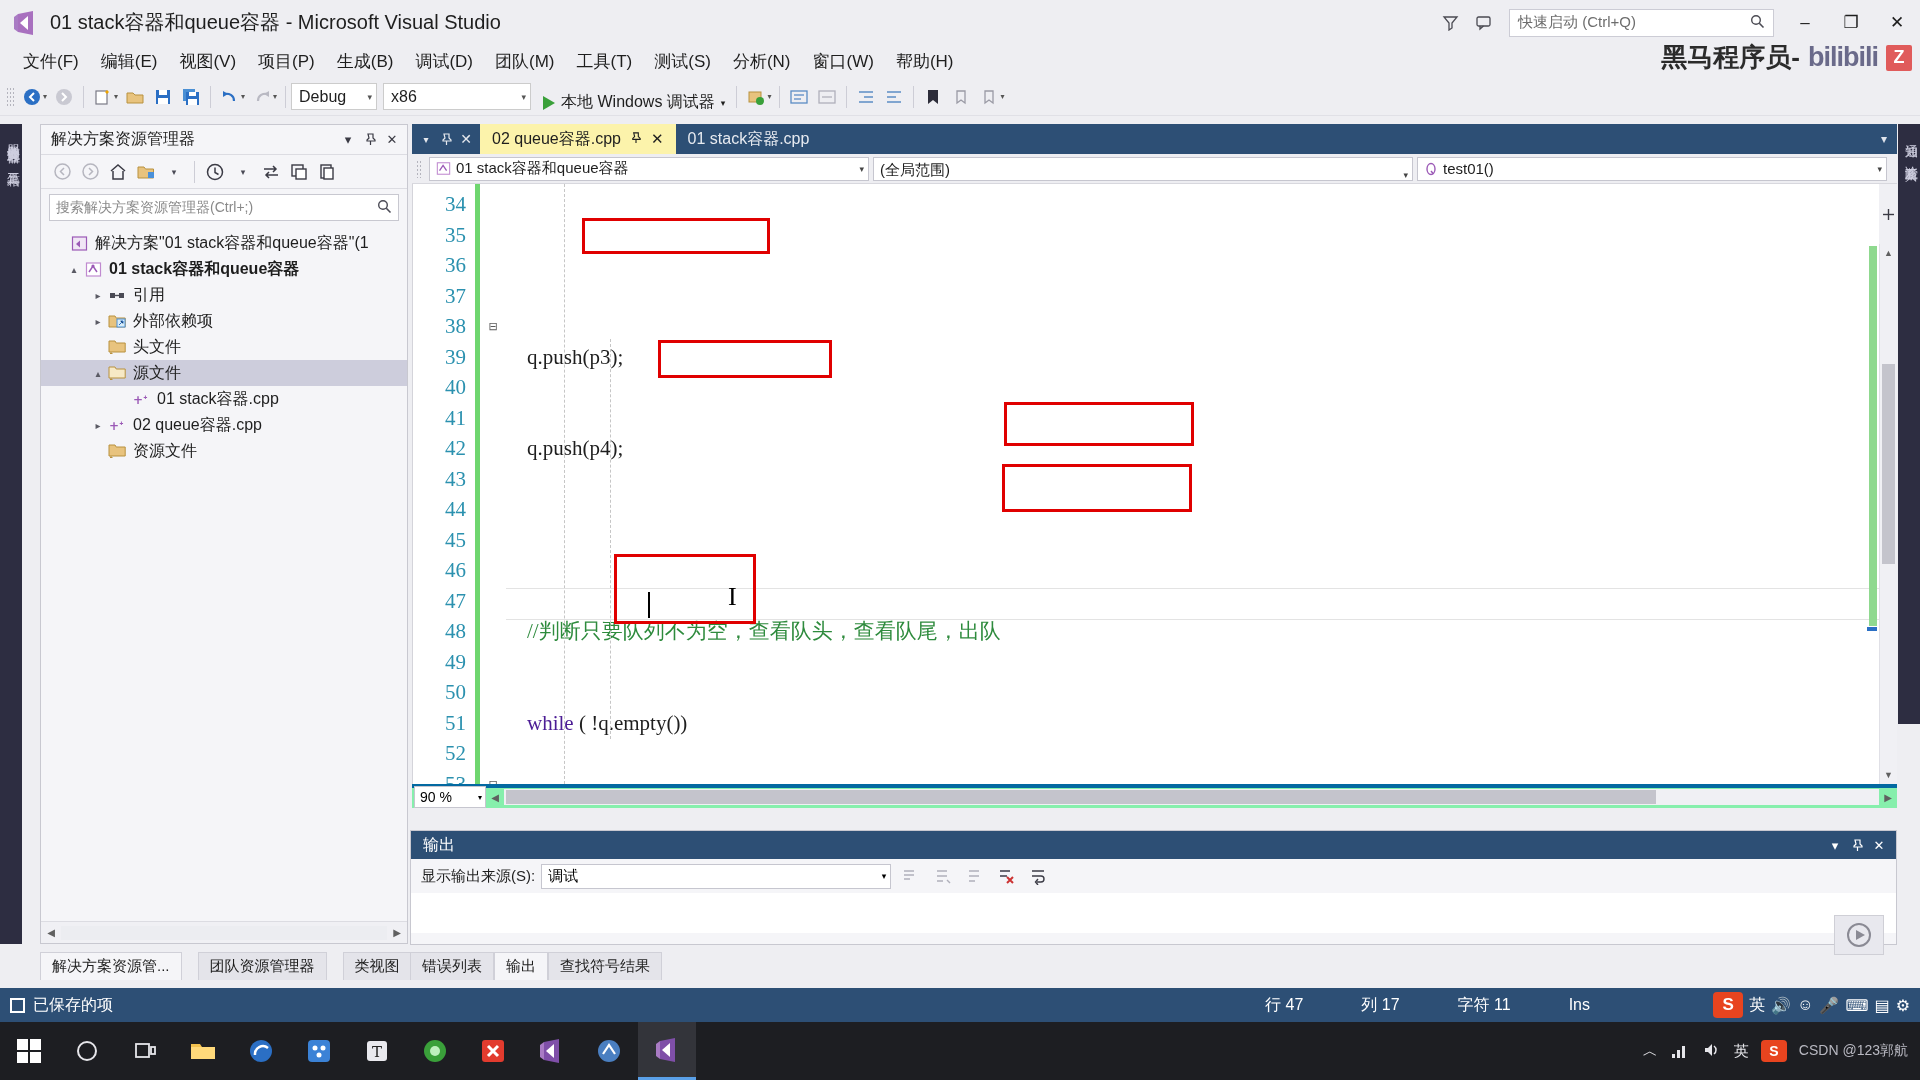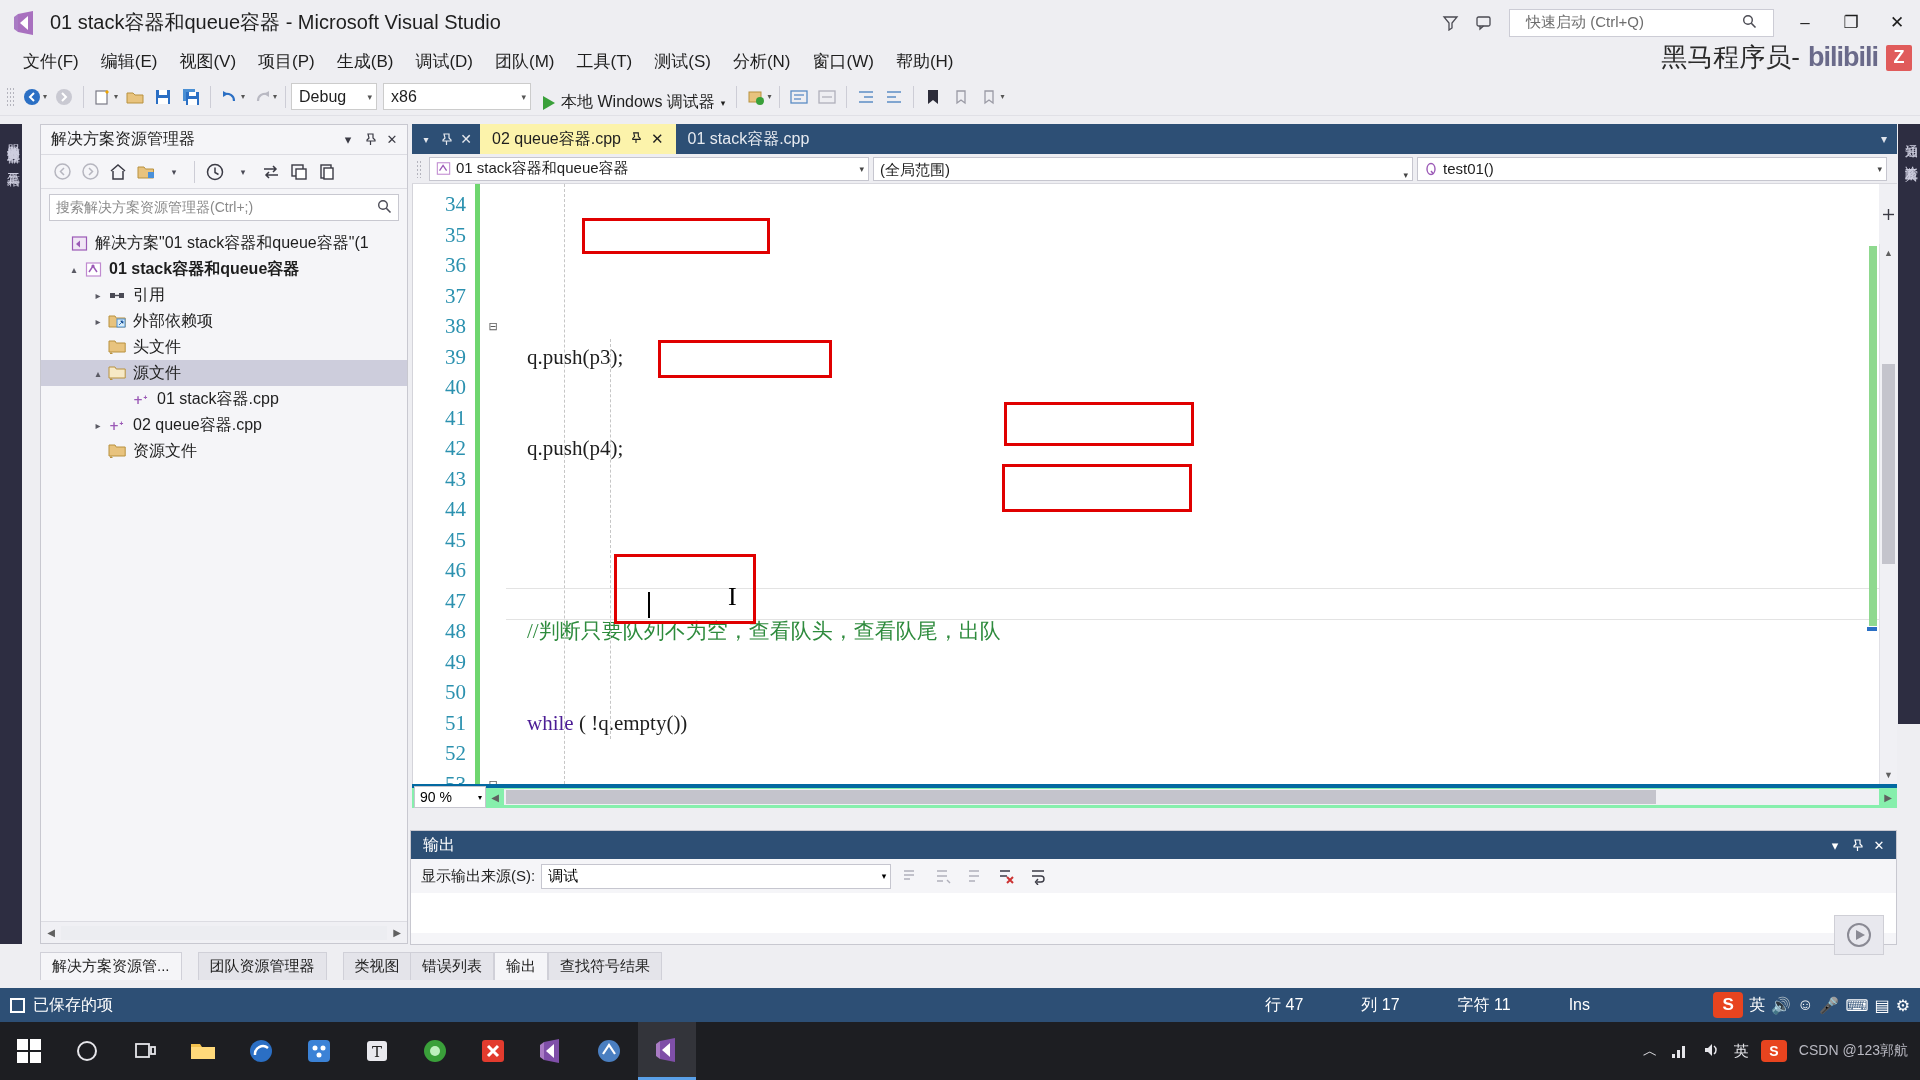--- a/index.html
+++ b/index.html
@@ -34,21 +34,21 @@
   .title-right {
     position:absolute; right:0; top:0; height:45px;
     display:flex; align-items:center; gap:0px;
   }
   .tb-icon {
     width:34px; height:34px; display:flex; align-items:center; justify-content:center;
     color:#4a4a52;
   }
   .quick-launch {
     width:265px; height:28px; background:#fff; border:1px solid #ccccd5;
-    display:flex; align-items:center; padding:0 16px; margin:0 8px;
+    display:flex; align-items:center; padding:0 8px; margin:0 8px;
     font-size:15px; color:#6d6d6d;
   }
   .quick-launch .ql-text { flex:1; }
   .win-btn {
     width:46px; height:45px; display:flex; align-items:center; justify-content:center;
     font-size:17px; color:#1e1e1e;
   }
   .win-btn.close-btn { color:#1e1e1e; }
 
   
@@ -58,21 +58,21 @@
     padding-left:12px;
   }
   .menu-item {
     font-size:17px; color:#1e1e1e; padding:3px 11px; white-space:nowrap;
   }
   .brand-area {
     position:absolute; right:8px; top:40px;
     display:flex; align-items:center; gap:8px;
   }
   .brand-text {
-    font-size:26px; font-weight:normal; color:#2b2b2b;
+    font-size:26px; font-weight:bold; color:#2b2b2b;
     font-family:"Liberation Sans", sans-serif;
   }
   .bili-logo {
     font-size:27px; font-weight:bold; color:#6a6a8a;
     letter-spacing:-1px;
   }
   .bili-badge {
     width:26px;height:26px;background:#e05b5b;color:#fff;
     display:flex;align-items:center;justify-content:center;
     font-size:18px;font-weight:bold;border-radius:2px;

